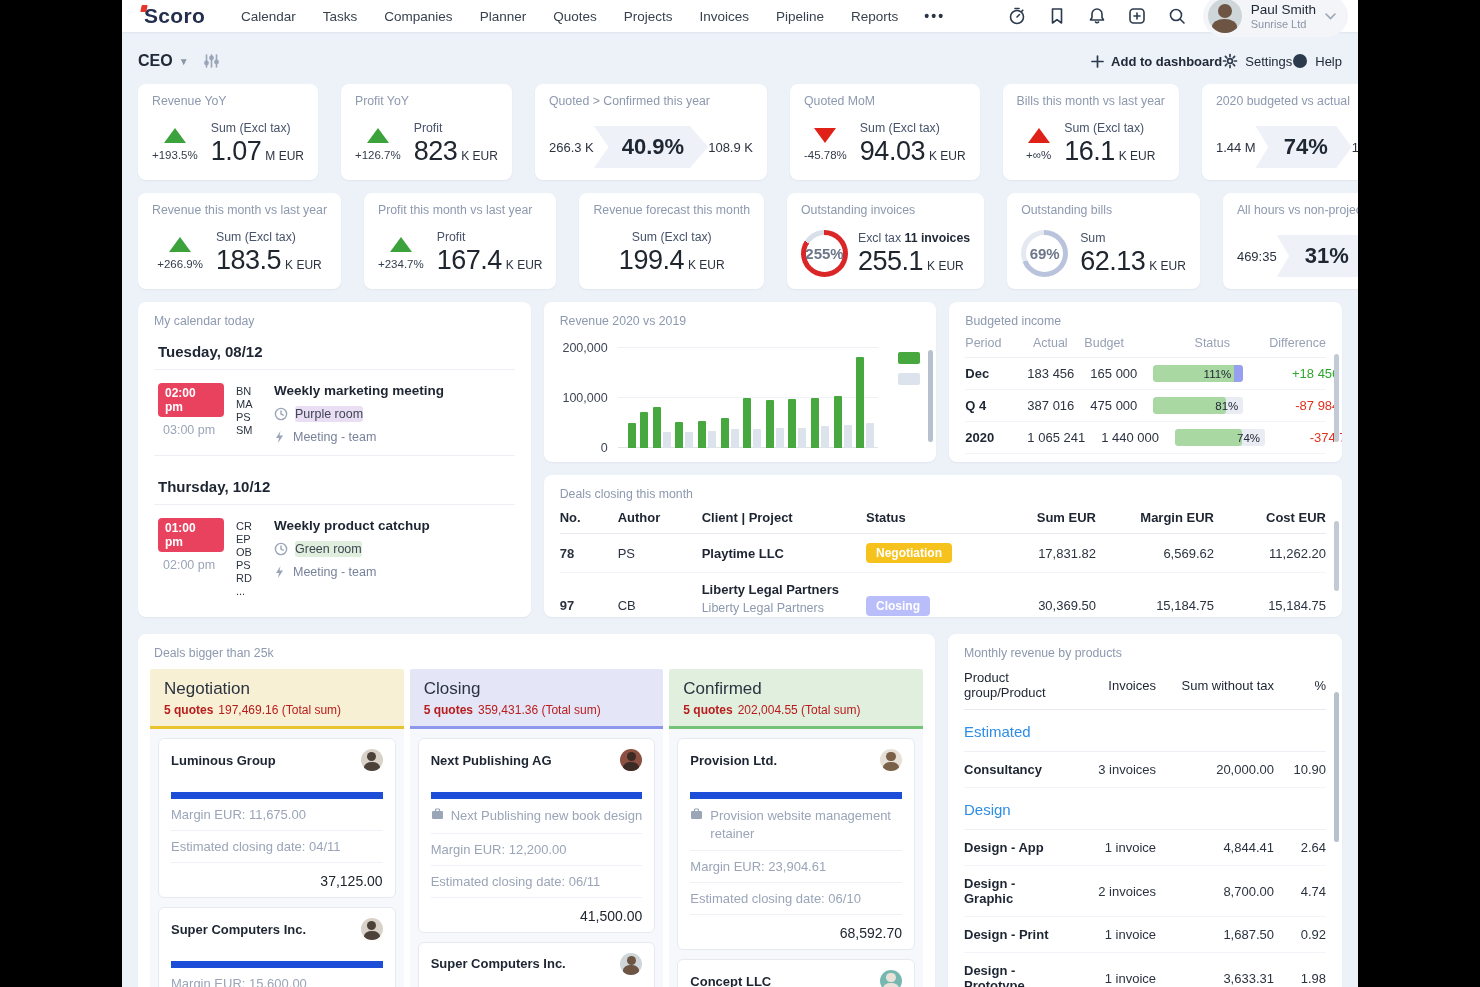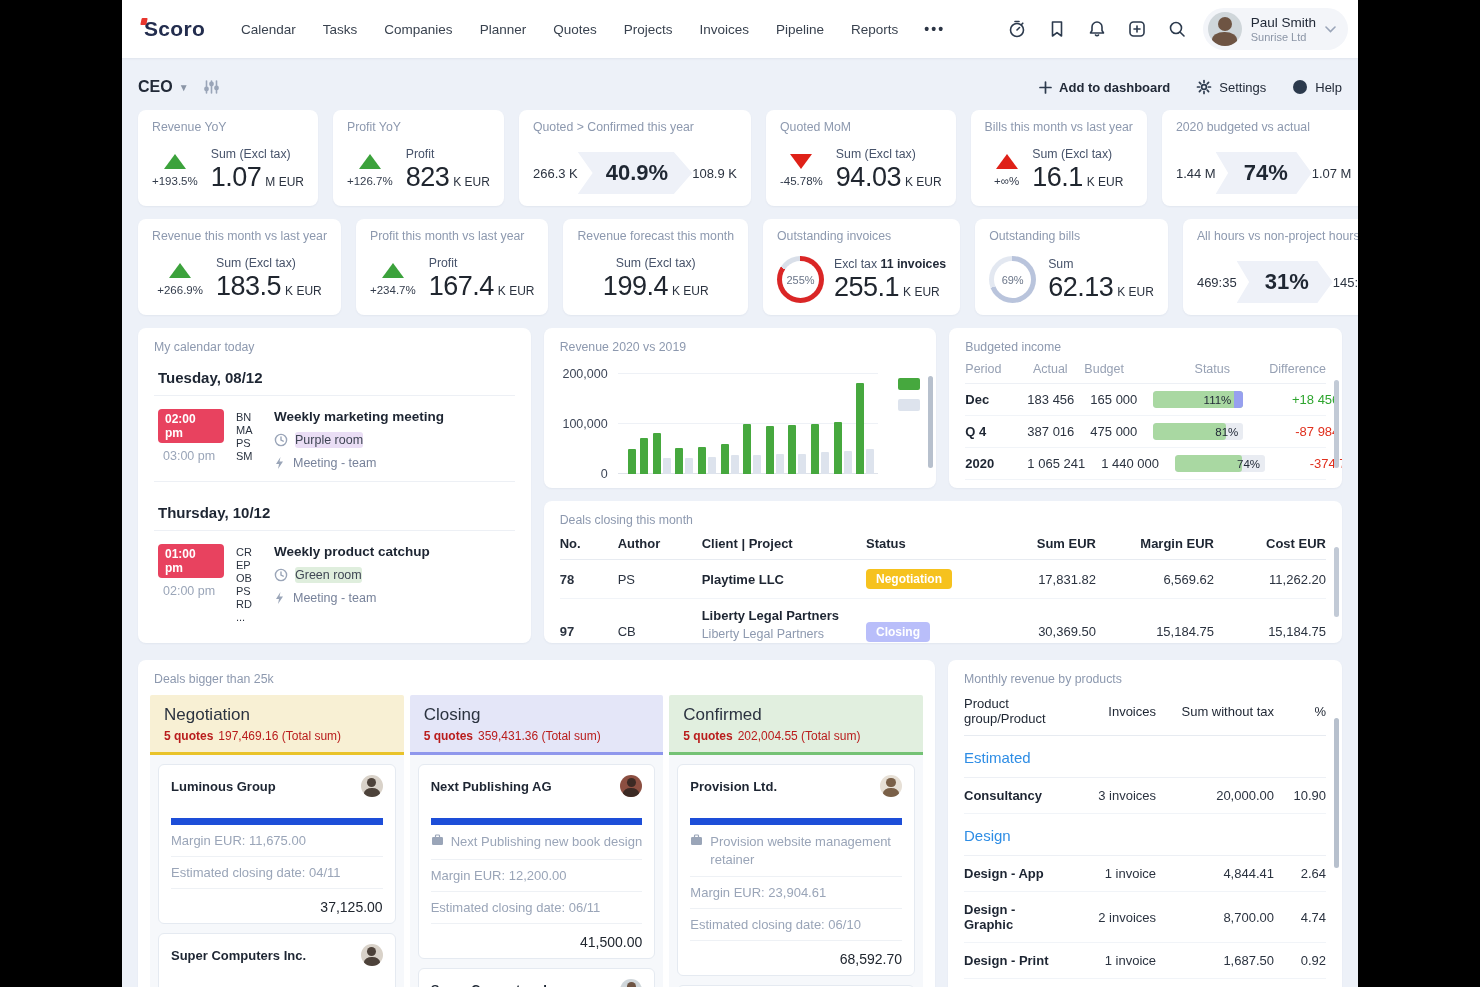--- a/index.html
+++ b/index.html
@@ -1,20 +1,20 @@
 <!DOCTYPE html>
 <html><head>
 <meta charset="utf-8">
 <style>
   html,body{margin:0;padding:0;width:1480px;height:987px;background:#000;overflow:hidden;}
   *{box-sizing:border-box;}
   .app{width:1236px;height:987px;margin:0 auto;background:#edf1f8;font-family:"Liberation Sans",sans-serif;overflow:hidden;}
 
   
-  .topnav{height:58px;background:#fff;display:flex;align-items:center;padding:0 10px 0 20px;box-shadow:0 1px 2px rgba(20,30,60,.06);}
+  .topnav{height:32px;background:#fff;display:flex;align-items:center;padding:0 10px 0 20px;box-shadow:0 1px 2px rgba(20,30,60,.06);}
   .logo{position:relative;font-size:21px;font-weight:bold;color:#232d4e;letter-spacing:.3px;padding-left:2px;}
   .logo::before{content:'';position:absolute;top:1px;left:-1px;width:6px;height:7px;background:#e8362e;border-radius:1px;transform:skewX(-12deg);}
   .navitems{display:flex;gap:27px;margin-left:36px;}
   .navitem{font-size:13.5px;color:#39424f;cursor:pointer;white-space:nowrap;}
   .more-dots{margin-left:26px;font-weight:bold;letter-spacing:2px;color:#2c3545;font-size:14px;cursor:pointer;}
   .nav-icons{margin-left:auto;display:flex;align-items:center;gap:8px;}
   .icon-btn{width:32px;height:32px;display:flex;align-items:center;justify-content:center;border-radius:6px;cursor:pointer;}
   .icon-btn svg{stroke:#2c3a4d;fill:none;stroke-width:1.6;stroke-linecap:round;stroke-linejoin:round;}
   .profile{display:flex;align-items:center;gap:9px;background:#f3f5f9;border-radius:22px;padding:4px 12px 4px 5px;margin-left:10px;cursor:pointer;}
   .avatar{border-radius:50%;position:relative;overflow:hidden;flex:none;}
@@ -27,46 +27,46 @@
   .av-f2{background:#76b7b0;}.av-f2::before,.av-f2::after{background:#e8e2da;}
   .profile .avatar{width:34px;height:34px;}
   .profile-name{font-size:13.5px;color:#222a38;line-height:1.2;}
   .profile-co{font-size:11px;color:#8b95a6;}
 
   
   .dashbar{display:flex;align-items:center;padding:20px 16px 14px;}
   .dash-title{font-size:16px;font-weight:bold;color:#222a38;}
   .caret{color:#8b95a6;font-size:10px;margin:0 4px 0 6px;}
   .sliders{margin-left:10px;cursor:pointer;}
-  .dash-actions{margin-left:auto;display:flex;align-items:flex-end;gap:26px;}
+  .dash-actions{margin-left:auto;display:flex;align-items:flex-end;}
   .dash-action{display:flex;align-items:center;gap:7px;font-size:13px;color:#222a38;cursor:pointer;}
   .dash-action.bold{font-weight:bold;}
   .dash-action svg{stroke:#2c3a4d;fill:none;stroke-width:1.7;stroke-linecap:round;}
 
   
-  .kpi-row{display:grid;grid-template-columns:repeat(6,1fr);gap:15px;padding:0 16px;margin-bottom:13px;}
+  .kpi-row{display:grid;grid-template-columns:repeat(6,1fr);gap:23px;padding:0 16px;margin-bottom:13px;}
   .kpi{background:#fff;border-radius:8px;height:96px;padding:10px 14px;box-shadow:0 1px 2px rgba(25,39,70,.05);}
   .kpi-title{font-size:12.3px;color:#8d99af;white-space:nowrap;overflow:hidden;}
   .kpi-body{display:flex;align-items:center;justify-content:center;gap:13px;margin-top:13px;}
   .trend{display:flex;flex-direction:column;align-items:center;gap:6px;}
   .tri{width:0;height:0;border-left:11px solid transparent;border-right:11px solid transparent;}
   .tri.up{border-bottom:15px solid #3ca23c;}
   .tri.up.red{border-bottom-color:#df2118;}
   .tri.down{border-top:15px solid #df2118;}
   .delta{font-size:11.5px;color:#333c4c;white-space:nowrap;}
   .kpi-label{font-size:12.3px;color:#47536a;margin-bottom:1px;white-space:nowrap;}
   .kpi-label b{color:#222a38;}
   .kpi-value-line{white-space:nowrap;}
   .kpi-value{font-size:27px;color:#20262f;letter-spacing:-.5px;}
   .kpi-unit{font-size:12px;color:#2b3340;margin-left:4px;}
   .ratio{display:flex;align-items:center;justify-content:space-between;margin-top:18px;}
   .ratio-side{font-size:13px;color:#2b3340;white-space:nowrap;}
   .ratio-band{background:#eef1f8;clip-path:polygon(0 0,84% 0,100% 50%,84% 100%,0 100%,13% 50%);padding:8px 24px 8px 28px;font-size:22px;font-weight:bold;color:#1f2733;}
   .donut{width:47px;height:47px;border-radius:50%;display:flex;align-items:center;justify-content:center;flex:none;}
-  .donut-in{width:37px;height:37px;background:#fff;border-radius:50%;display:flex;align-items:center;justify-content:center;font-size:11px;color:#6b7689;}
+  .donut-in{width:37px;height:37px;background:#fff;border-radius:50%;display:flex;align-items:center;justify-content:center;font-size:15px;color:#6b7689;font-weight:bold;}
 
   
   .mid{display:grid;grid-template-columns:1fr 1fr 1fr;grid-template-rows:160px 142px;gap:13px;padding:0 16px;margin-top:4px;}
   .panel{background:#fff;border-radius:8px;box-shadow:0 1px 2px rgba(25,39,70,.05);padding:12px 16px;position:relative;overflow:hidden;}
   .panel-title{font-size:12.3px;color:#8d99af;}
   .card-calendar{grid-column:1;grid-row:1/3;}
   .card-chart{grid-column:2;grid-row:1;}
   .card-budget{grid-column:3;grid-row:1;}
   .card-deals{grid-column:2/4;grid-row:2;}
   .thumb{position:absolute;right:3px;width:5px;border-radius:3px;background:#c2cad6;}

